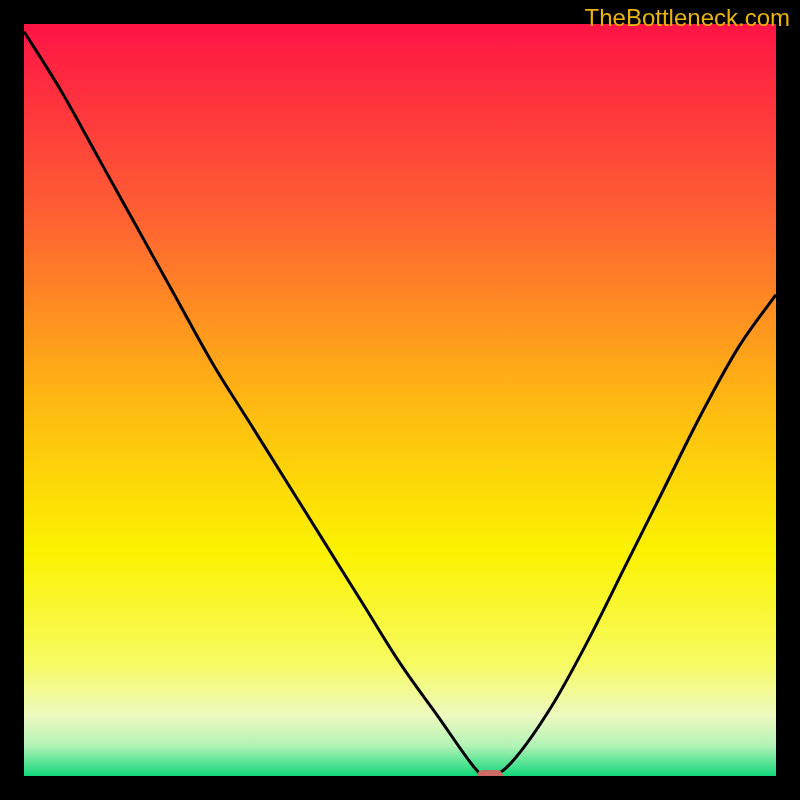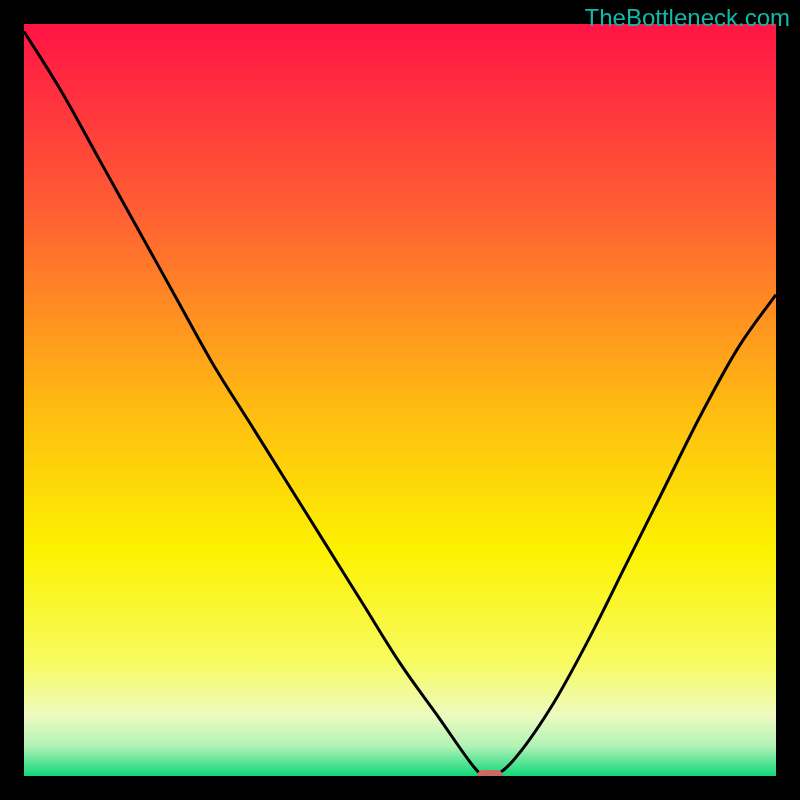--- a/index.html
+++ b/index.html
@@ -15,21 +15,21 @@
     width: 800px;
     height: 800px;
     background: #000;
   }
   .watermark {
     position: absolute;
     top: 4px;
     right: 10px;
     font-family: Arial, Helvetica, sans-serif;
     font-size: 24px;
-    color: #14b8a6;
+    color: #eab308;
     z-index: 10;
   }
   .plot {
     position: absolute;
     left: 24px;
     top: 24px;
     width: 752px;
     height: 752px;
     overflow: hidden;
   }

